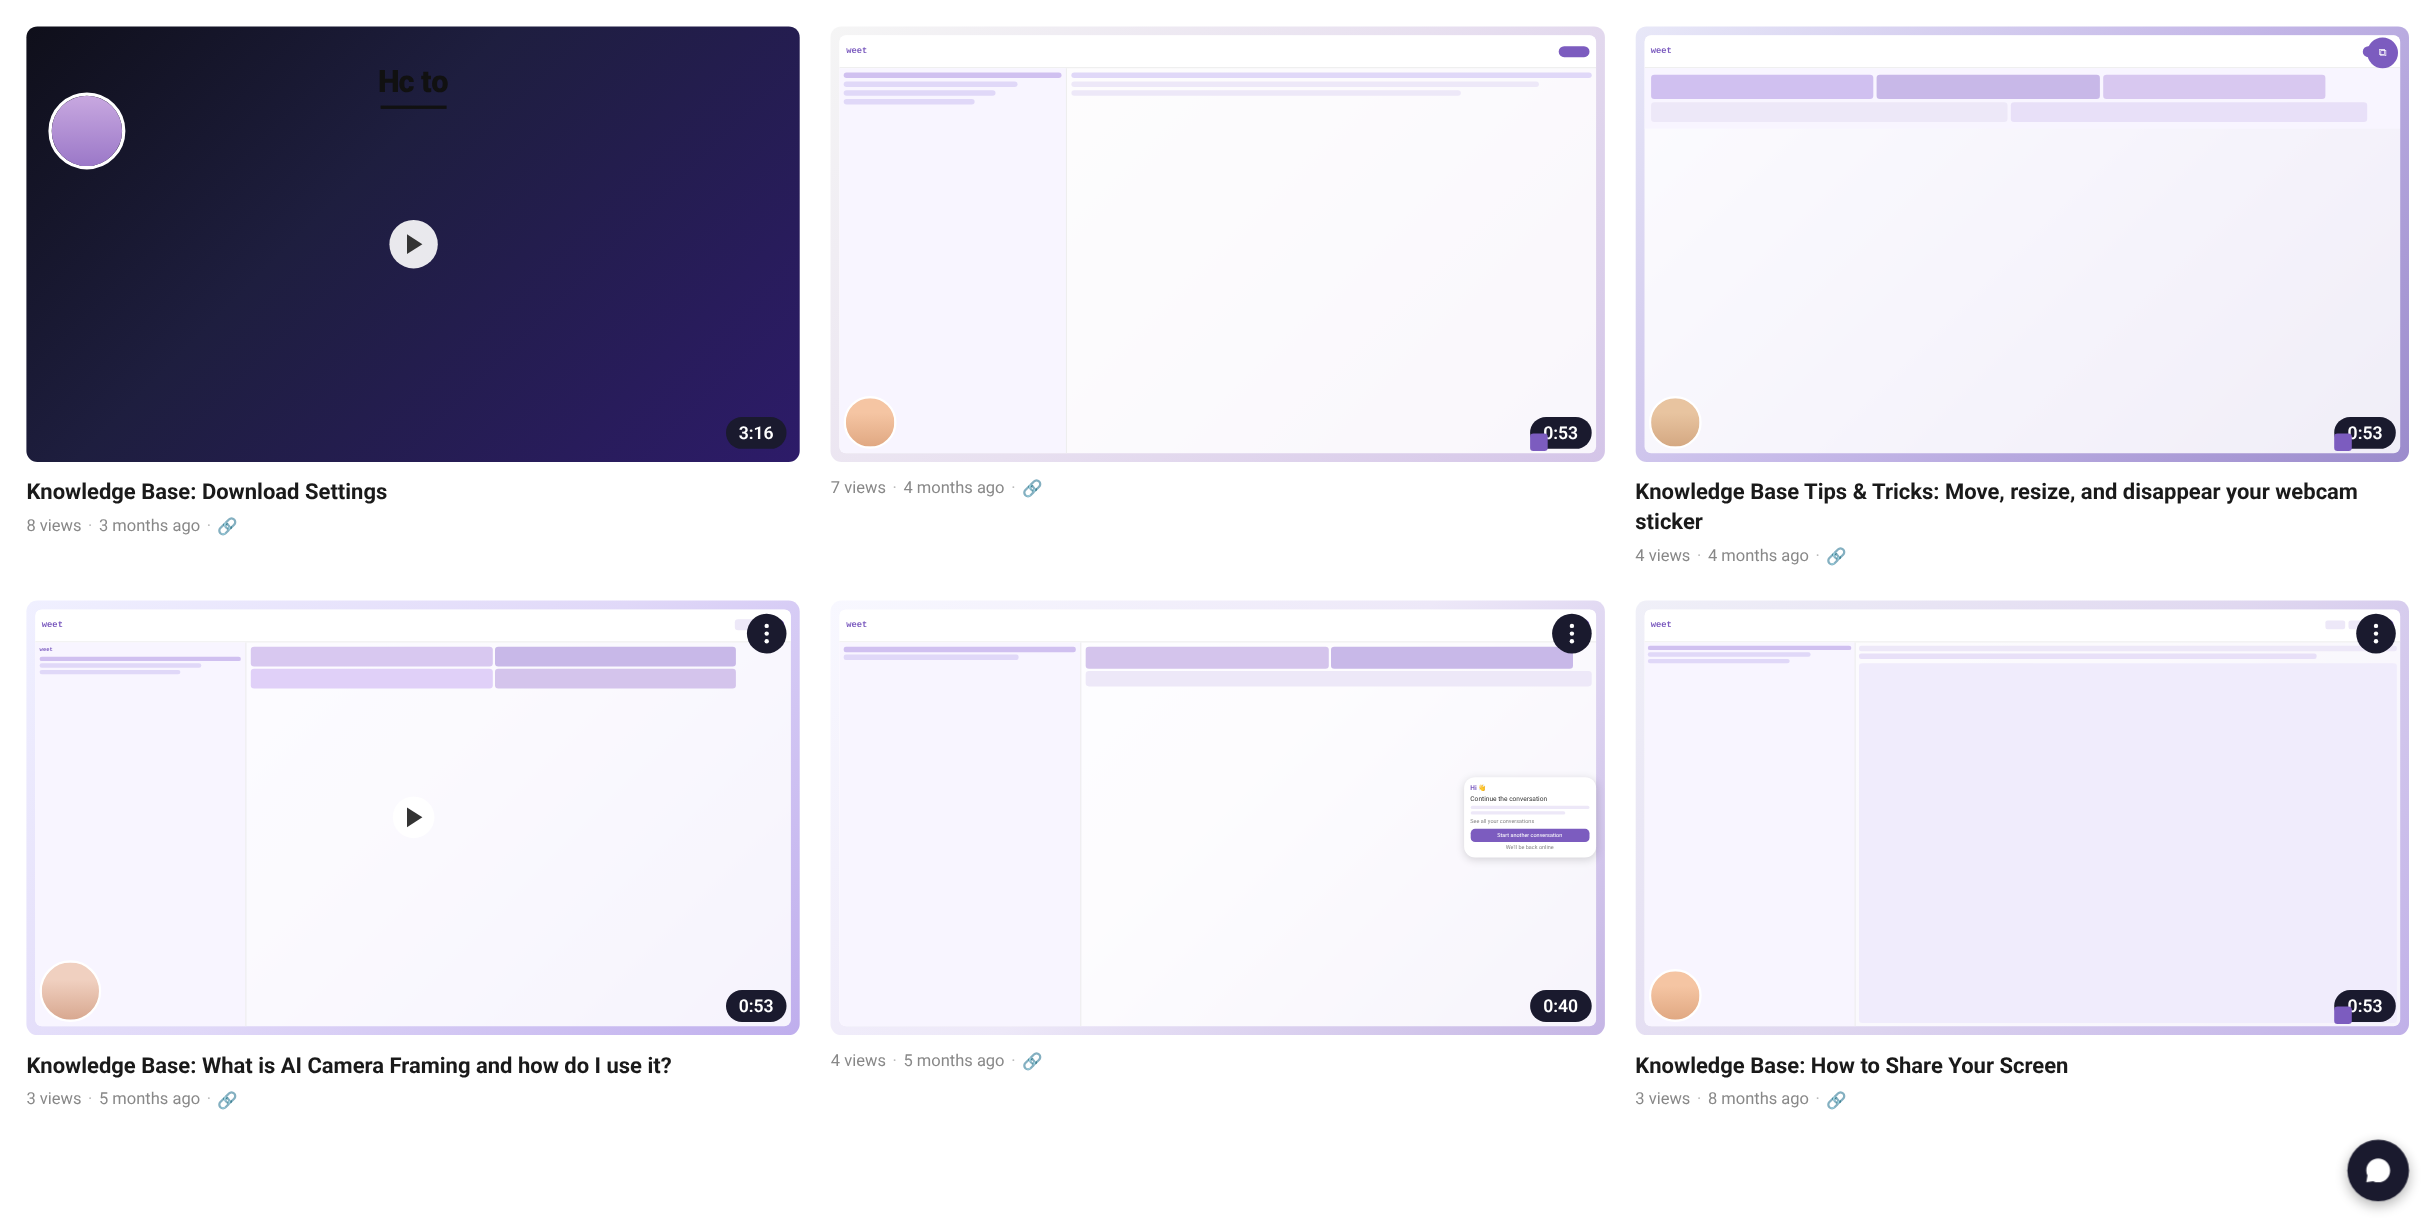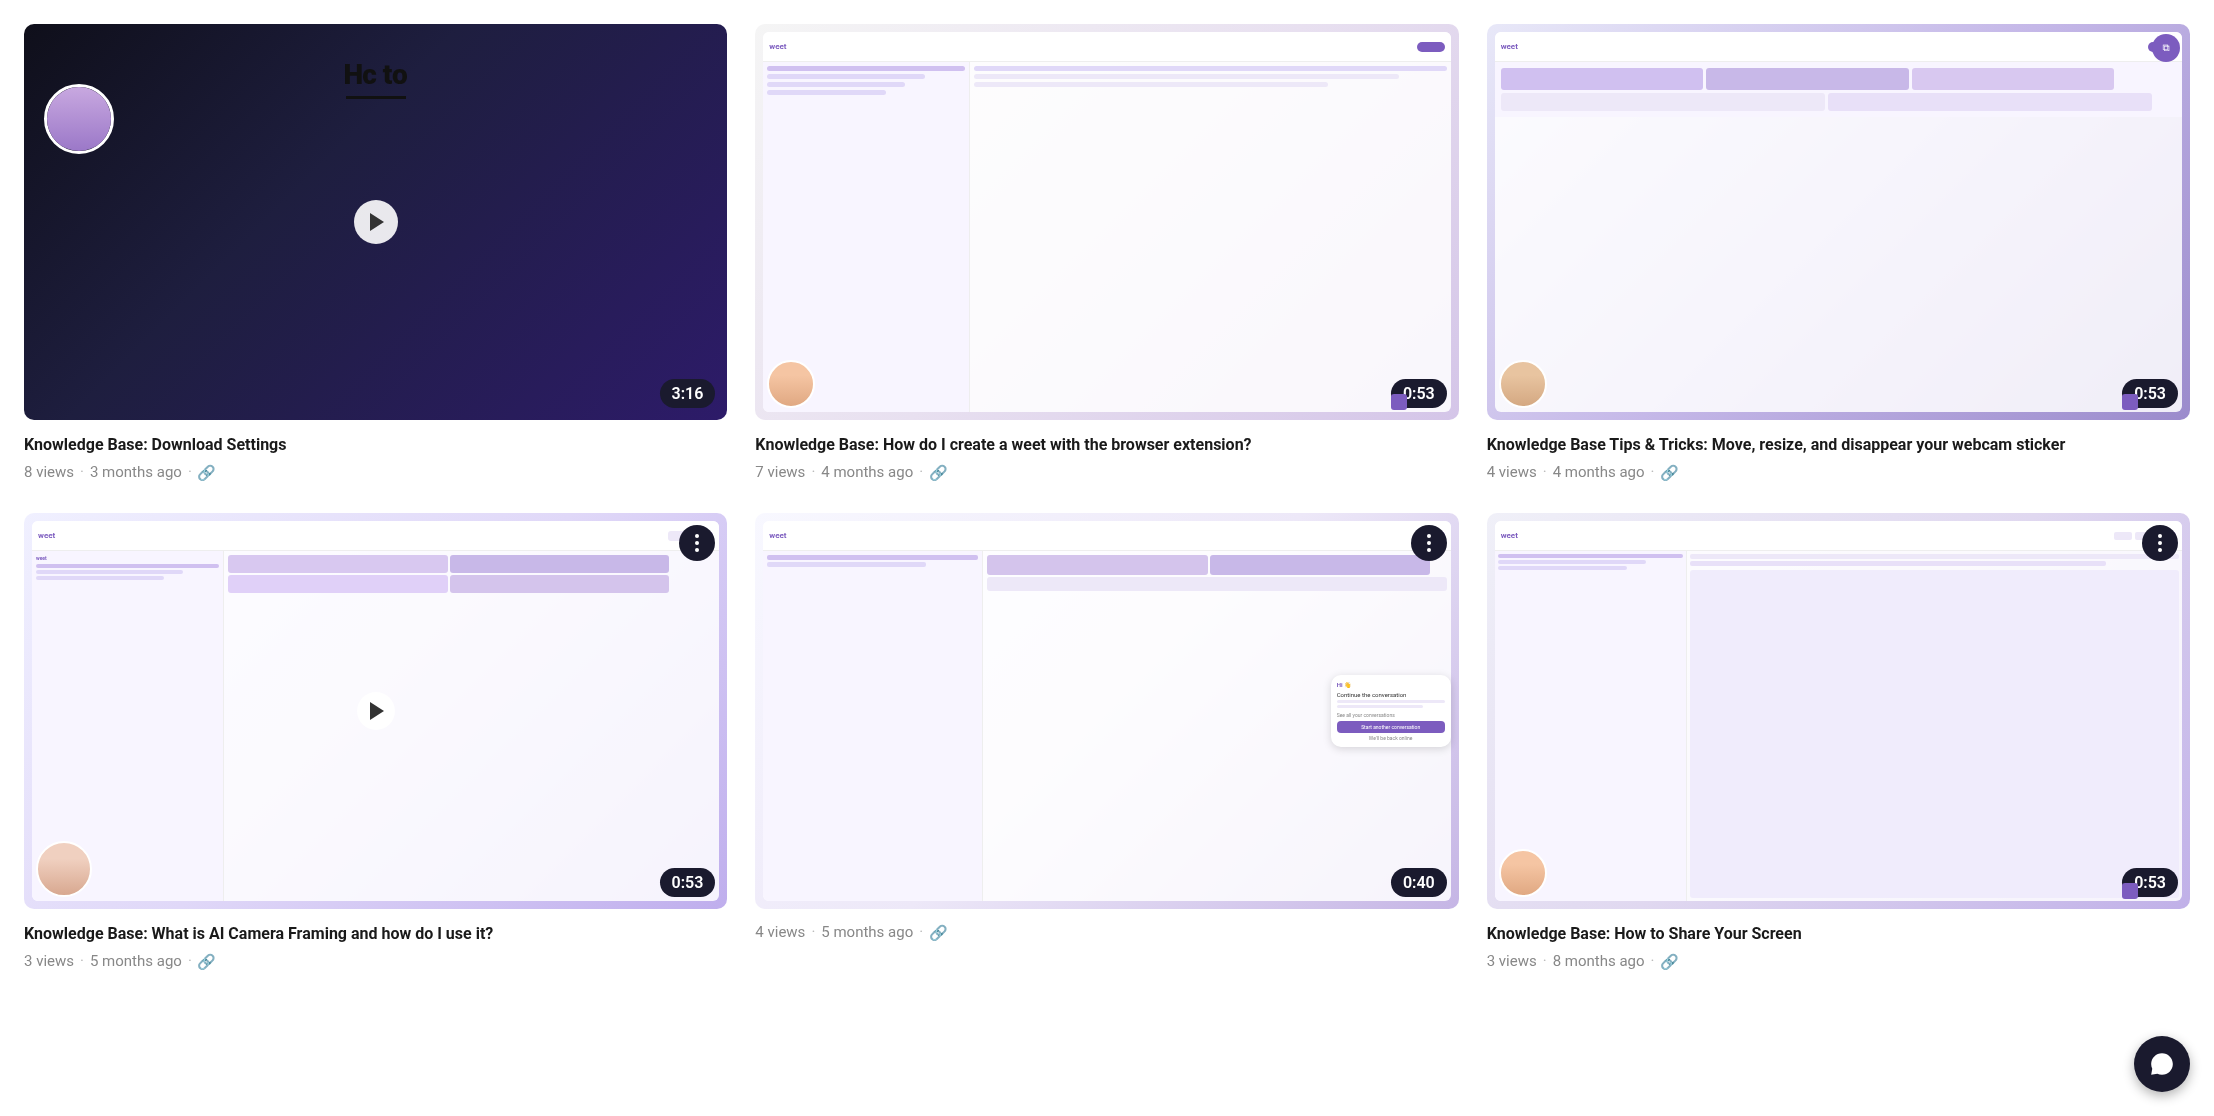--- a/index.html
+++ b/index.html
@@ -96,21 +96,21 @@
       cursor: pointer;
     }
     .menu-dot {
       width: 4px;
       height: 4px;
       background: white;
       border-radius: 50%;
     }
     
     .video-title {
-      font-size: 16px;
+      font-size: 20px;
       font-weight: 700;
       color: #1a1a1a;
       line-height: 1.35;
       margin-bottom: 8px;
       margin-top: 12px;
     }
     
     .video-meta {
       font-size: 15px;
       color: #888;
@@ -130,20 +130,21 @@
     
     .screen-content {
       position: absolute;
       top: 8px;
       left: 8px;
       right: 8px;
       bottom: 8px;
       background: rgba(255,255,255,0.85);
       border-radius: 6px;
       overflow: hidden;
+      font-family: Liberation Mono, monospace;
     }
     
     .title-overlay {
       position: absolute;
       top: 30px;
       left: 0; right: 0;
       text-align: center;
       font-size: 32px;
       font-weight: 800;
       color: #1a1a1a;
@@ -235,21 +236,20 @@
             <div style="height:5px;background:#e0d8f8;border-radius:3px;margin-bottom:3px;"></div>
             <div style="height:5px;background:#ede8f8;border-radius:3px;margin-bottom:3px;width:90%;"></div>
             <div style="height:5px;background:#ede8f8;border-radius:3px;width:75%;"></div>
           </div>
         </div>
       </div>
       <div style="position:absolute;bottom:12px;left:12px;width:48px;height:48px;border-radius:50%;background:linear-gradient(180deg,#f5c5a3 30%,#e0a882 100%);border:2px solid white;"></div>
       <div class="duration-badge">0:53</div>
       <div style="position:absolute;bottom:10px;right:52px;width:16px;height:16px;background:#7c5cbf;border-radius:3px;"></div>
     </div>
-    <div class="video-title">Knowledge Base: How do I create a weet with the browser extension?</div>
     <div class="video-meta">
       <span>7 views</span>
       <span class="meta-separator">·</span>
       <span>4 months ago</span>
       <span class="meta-separator">·</span>
       <span class="link-icon">🔗</span>
     </div>
   </div>
 
   <div class="video-card">

